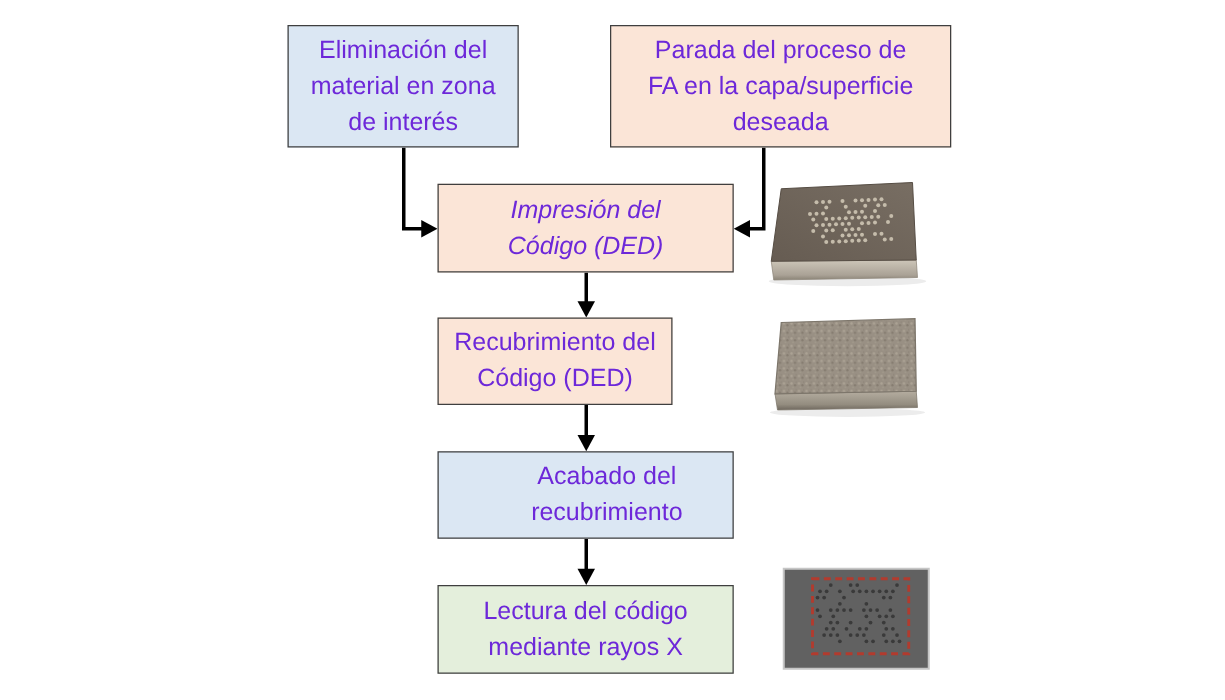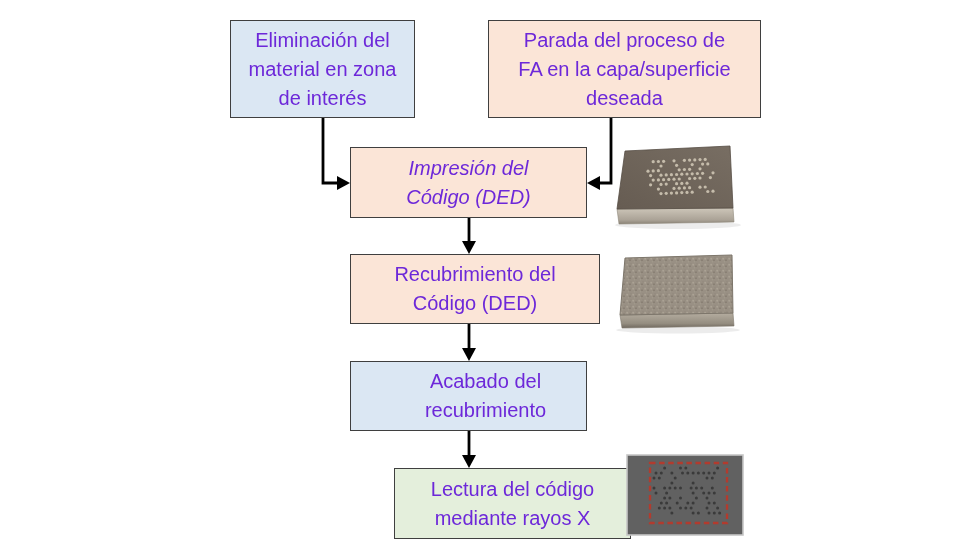--- a/index.html
+++ b/index.html
@@ -10,21 +10,21 @@
   .arrows{position:absolute;left:0;top:0;pointer-events:none;}
   .box{
     position:absolute;display:flex;align-items:center;justify-content:center;
     text-align:center;border:1.6px solid #3f3f3f;box-sizing:border-box;
     white-space:pre-line;font-size:20px;line-height:1.45;color:#6d28d9;
     padding:2px 6px;
   }
   .box-eliminacion{left:230px;top:20px;width:185px;height:98px;}
   .box-parada{left:488px;top:20px;width:273px;height:98px;}
   .box-impresion{left:350px;top:147px;width:237px;height:71px;}
-  .box-recubrimiento{left:350px;top:254px;width:250px;height:70px;}
+  .box-recubrimiento{left:350px;top:254px;width:188px;height:70px;}
   .box-acabado{left:350px;top:361px;width:237px;height:70px;}
   .box-lectura{left:350px;top:468px;width:237px;height:71px;}
   .photo{position:absolute;}
   .photo-printed{left:608px;top:133px;width:180px;height:99px;}
   .photo-coated{left:608px;top:245px;width:180px;height:90px;}
   .photo-xray{left:624px;top:451px;width:124px;height:90px;}
 </style>
 </head>
 <body>
 
@@ -57,21 +57,21 @@
 
   <div class="box box-impresion" style="background-color: rgb(251, 229, 215); font-style: italic;">Impresión del
 Código (DED)</div>
 
   <div class="box box-recubrimiento" style="background-color: rgb(251, 229, 215);">Recubrimiento del
 Código (DED)</div>
 
   <div class="box box-acabado" style="background-color: rgb(219, 231, 243); padding-left: 40px;">Acabado del
 recubrimiento</div>
 
-  <div class="box box-lectura" style="background-color: rgb(228, 239, 220); margin-left: 44px;">Lectura del código
+  <div class="box box-lectura" style="background-color: rgb(228, 239, 220);">Lectura del código
 mediante rayos X</div>
 
   <svg class="photo photo-printed" viewBox="0 0 180 99">
     <defs>
       <linearGradient id="top1" x1="0" y1="1" x2="1" y2="0">
         <stop offset="0" stop-color="#665c52"></stop>
         <stop offset="1" stop-color="#786e63"></stop>
       </linearGradient>
       <linearGradient id="side1" x1="0" y1="0" x2="0" y2="1">
         <stop offset="0" stop-color="#cdc6b9"></stop>

